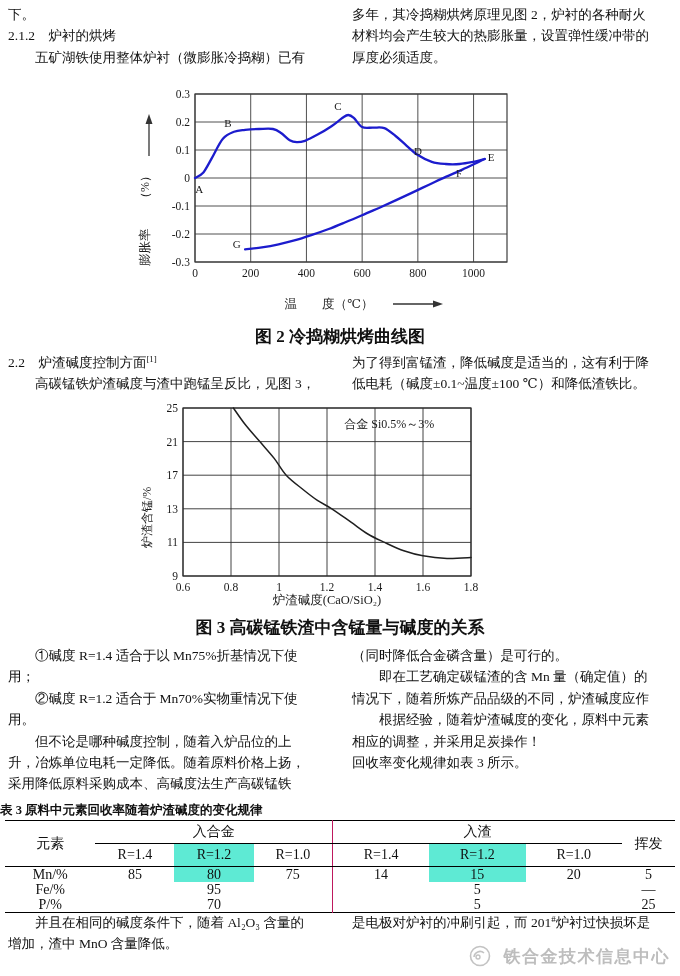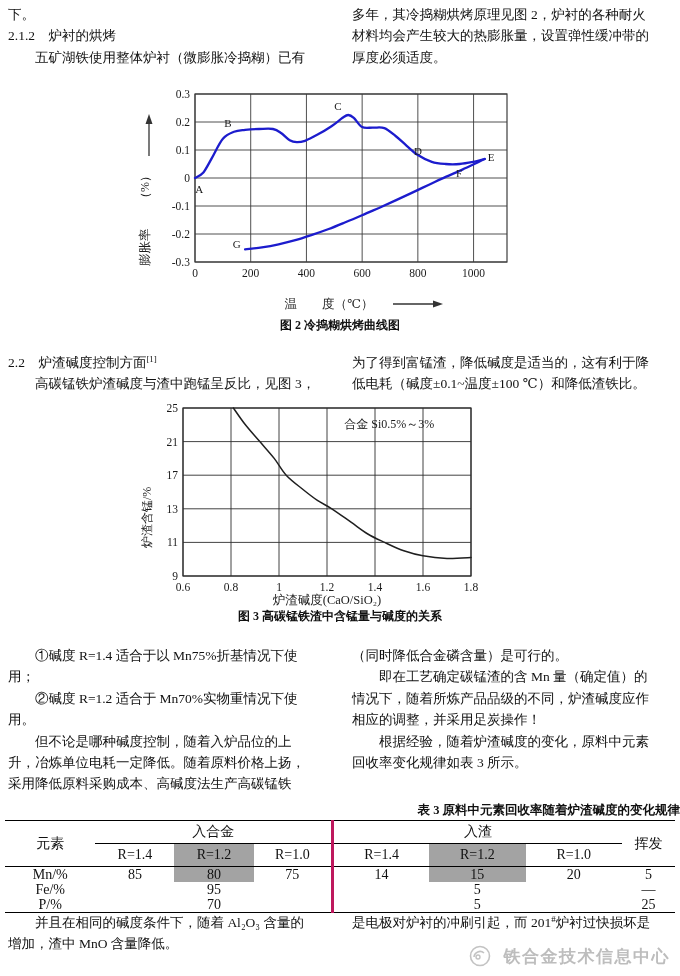--- a/index.html
+++ b/index.html
@@ -8,35 +8,35 @@
     background:#ffffff; color:#111;
     font-family:"Liberation Serif","DejaVu Serif",serif;
     font-size:13.5px; overflow:hidden;
   }
   .twocol { position:absolute; left:8px; right:8px; display:flex; gap:24px; }
   .col { flex:1; line-height:21.4px; }
   .line { white-space:pre-wrap; }
   sup { font-size:9px; line-height:0; }
   .h22 { font-weight:normal; }
   .figwrap { position:absolute; width:100%; text-align:center; }
-  .figcap { position:absolute; width:100%; text-align:center; font-weight:bold; font-size:12px; }
+  .figcap { position:absolute; width:100%; text-align:center; font-weight:bold; font-size:17px;margin-top:8px; }
   svg text { font-family:"Liberation Serif","DejaVu Serif",serif; fill:#1a1a1a; }
 
-  #tcap { position:absolute; width:100%; text-align:right; font-weight:bold; font-size:12.5px; }
+  #tcap { position:absolute; width:100%; text-align:left; font-weight:bold; font-size:12.5px; }
   #tbl-wrap { position:absolute; left:5px; right:5px; }
   table.t3 { width:100%; border-collapse:collapse; font-size:14px;
              border-top:1.6px solid #000; border-bottom:1.6px solid #000; }
   table.t3 th, table.t3 td { font-weight:normal; text-align:center; padding:1px 2px; }
   table.t3 tr.hrow1 th { height:20px; }
   table.t3 tr.hrow2 th { height:20px; border-bottom:1.3px solid #000; }
   table.t3 th.grp { border-bottom:1px solid #000; }
   table.t3 th.span2 { border-bottom:1.3px solid #000; }
-  table.t3 .vd { border-left:3px solid #be185d; }
+  table.t3 .vd { border-left:1px solid #be185d; }
   table.t3 td { height:13px; line-height:13px; }
-  table.t3 .hl { background:#a3a3a3; }
+  table.t3 .hl { background:#5eead4; }
 
   .wm { position:absolute; display:flex; align-items:center; gap:12px;
         color:#bdbdbd; font-size:17px; font-weight:bold; letter-spacing:1.5px; }
 </style>
 </head>
 <body>
 
 <div id="page">
 
   <div class="twocol" id="top-block" style="top:4px">
@@ -152,22 +152,22 @@
       <div class="line">　　②碱度 R=1.2 适合于 Mn70%实物重情况下使</div>
       <div class="line">用。</div>
       <div class="line">　　但不论是哪种碱度控制，随着入炉品位的上</div>
       <div class="line">升，冶炼单位电耗一定降低。随着原料价格上扬，</div>
       <div class="line">采用降低原料采购成本、高碱度法生产高碳锰铁</div>
     </div>
     <div class="col">
       <div class="line">（同时降低合金磷含量）是可行的。</div>
       <div class="line">　　即在工艺确定碳锰渣的含 Mn 量（确定值）的</div>
       <div class="line">情况下，随着所炼产品品级的不同，炉渣碱度应作</div>
+      <div class="line">　　根据经验，随着炉渣碱度的变化，原料中元素</div>
       <div class="line">相应的调整，并采用足炭操作！</div>
-      <div class="line">　　根据经验，随着炉渣碱度的变化，原料中元素</div>
       <div class="line">回收率变化规律如表 3 所示。</div>
     </div>
   </div>
 
   <div id="tcap" style="top:802px">表 3 原料中元素回收率随着炉渣碱度的变化规律</div>
   <div id="tbl-wrap" style="top:820px">
     <table class="t3">
       <colgroup>
         <col style="width:13.5%">
           <col style="width:11.8%">

